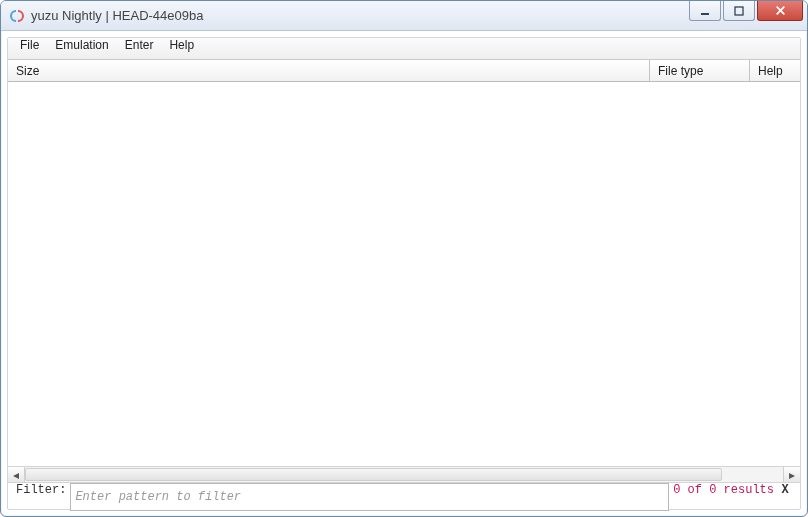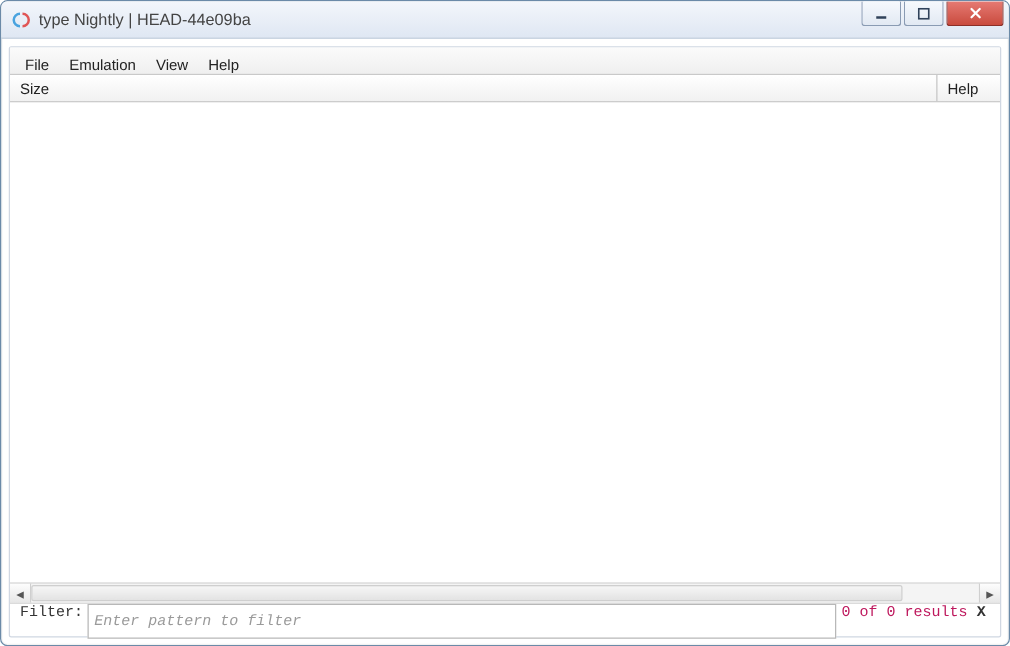--- a/index.html
+++ b/index.html
@@ -49,21 +49,21 @@
       flex: 1; display: flex; flex-direction: column;
       border: 1px solid #d0d7e2; margin: 6px; border-radius: 2px;
       background: #fff;
     }
 
     
     .menubar {
       height: 22px;
       background: linear-gradient(#fbfbfb, #efefef);
       border-bottom: 1px solid #c9c9c9;
-      display: flex; align-items: flex-end;
+      display: flex; align-items: flex-start;
       padding: 0 4px;
     }
     .menu-item {
       padding: 0 8px;
       display: flex; align-items: center;
       color: #222;
       cursor: default;
     }
 
     
@@ -138,21 +138,21 @@
 <body>
 
 <div class="window">
   <div class="titlebar">
     <span class="app-icon">
       <svg width="16" height="16" viewBox="0 0 16 16">
         <path d="M7 2 a5 5 0 0 0 0 12 v-2 a3 3 0 0 1 0 -8 z" fill="#4aa3df"></path>
         <path d="M9 2 a5 5 0 0 1 0 12 v-2 a3 3 0 0 0 0 -8 z" fill="#e05555"></path>
       </svg>
     </span>
-    <span class="title">type Nightly | HEAD-44e09ba</span>
+    <span class="title">yuzu Nightly | HEAD-44e09ba</span>
     <div class="win-controls">
       <div class="win-btn">
         <svg width="10" height="10" viewBox="0 0 10 10">
             <rect x="1" y="7" width="8" height="2" fill="#30425a"></rect>
           </svg>
       </div>
       <div class="win-btn">
         <svg width="10" height="10" viewBox="0 0 10 10">
             <rect x="1" y="1" width="8" height="8" fill="none" stroke="#30425a" stroke-width="1.3"></rect>
           </svg>
@@ -162,26 +162,27 @@
             <path d="M2 2 L8 8 M8 2 L2 8" stroke="#fff" stroke-width="1.6" stroke-linecap="round"></path>
           </svg>
       </div>
     </div>
   </div>
 
   <div class="client">
     <div class="menubar">
       <div class="menu-item">File</div>
       <div class="menu-item">Emulation</div>
-      <div class="menu-item">View</div>
+      <div class="menu-item">Enter</div>
       <div class="menu-item">Help</div>
     </div>
 
     <div class="col-headers">
       <div class="col name">Size</div>
+      <div class="col ftype">File type</div>
       <div class="col size">Help</div>
     </div>
 
     <div class="content"></div>
 
     <div class="hscroll">
       <div class="arrow">◂</div>
       <div class="track">
         <div class="thumb"></div>
       </div>

